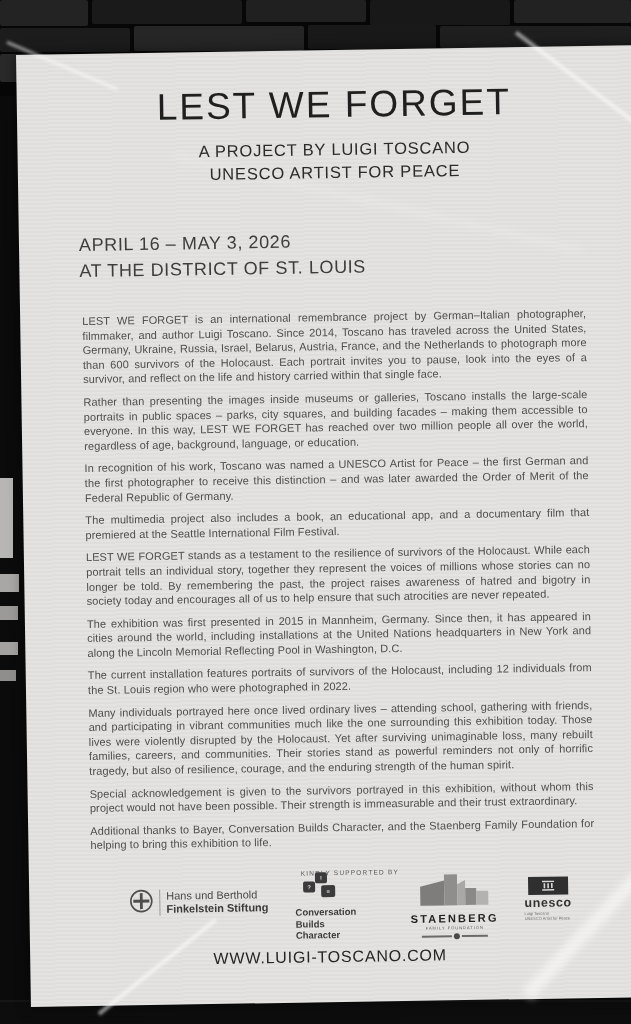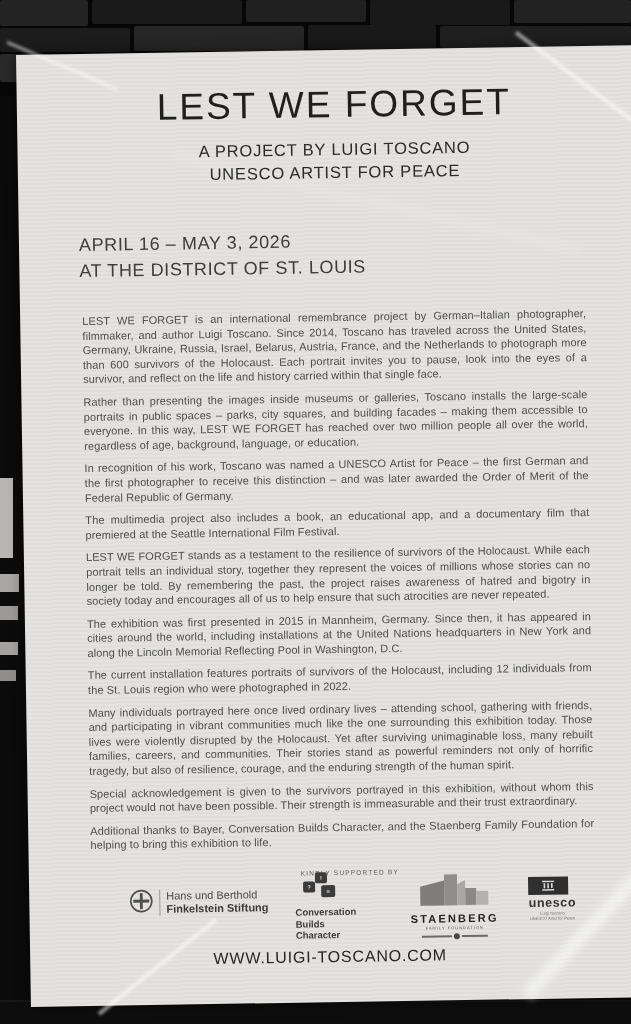--- a/index.html
+++ b/index.html
@@ -47,21 +47,21 @@
           font-size:6px;font-weight:700;display:flex;align-items:center;justify-content:center;}
   .bubble::after{content:"";position:absolute;bottom:-3px;left:3px;border:3px solid transparent;
           border-top-color:#3b3b3b;border-left-width:2px;border-right-width:2px;}
   .cbc-text{margin-top:4px;font-size:9.5px;font-weight:700;line-height:11.5px;color:#3c3c3c;}
   .staenberg{left:380px;top:2px;width:90px;text-align:center;}
   .sta-title{font-size:11px;font-weight:700;letter-spacing:2.2px;color:#222;margin-top:2px;}
   .sta-sub{font-size:4px;letter-spacing:1px;color:#555;margin-top:1px;}
   .sta-tag{margin-top:3px;display:flex;align-items:center;justify-content:center;gap:2px;}
   .sta-tag .bar{height:2px;background:#6a6a6a;}
   .sta-tag .dot{width:6px;height:6px;border-radius:50%;background:#4a4a4a;}
-  .unesco{left:495px;top:8px;width:56px;text-align:center;}
+  .unesco{left:495px;top:8px;width:56px;text-align:left;}
   .unesco-box{width:40px;height:18px;background:#2f2f2f;margin-left:4px;
               display:flex;align-items:center;justify-content:center;}
   .unesco-word{font-size:12.5px;font-weight:700;letter-spacing:.6px;color:#333;margin-top:1px;}
   .unesco-lines{font-size:4px;line-height:5px;color:#6e6e6e;margin-top:1px;}
   .website{position:absolute;left:0;top:898px;width:600px;text-align:center;
            font-size:16px;font-weight:400;letter-spacing:.8px;color:#252525;}
 </style>
 </head>
 <body>
 

